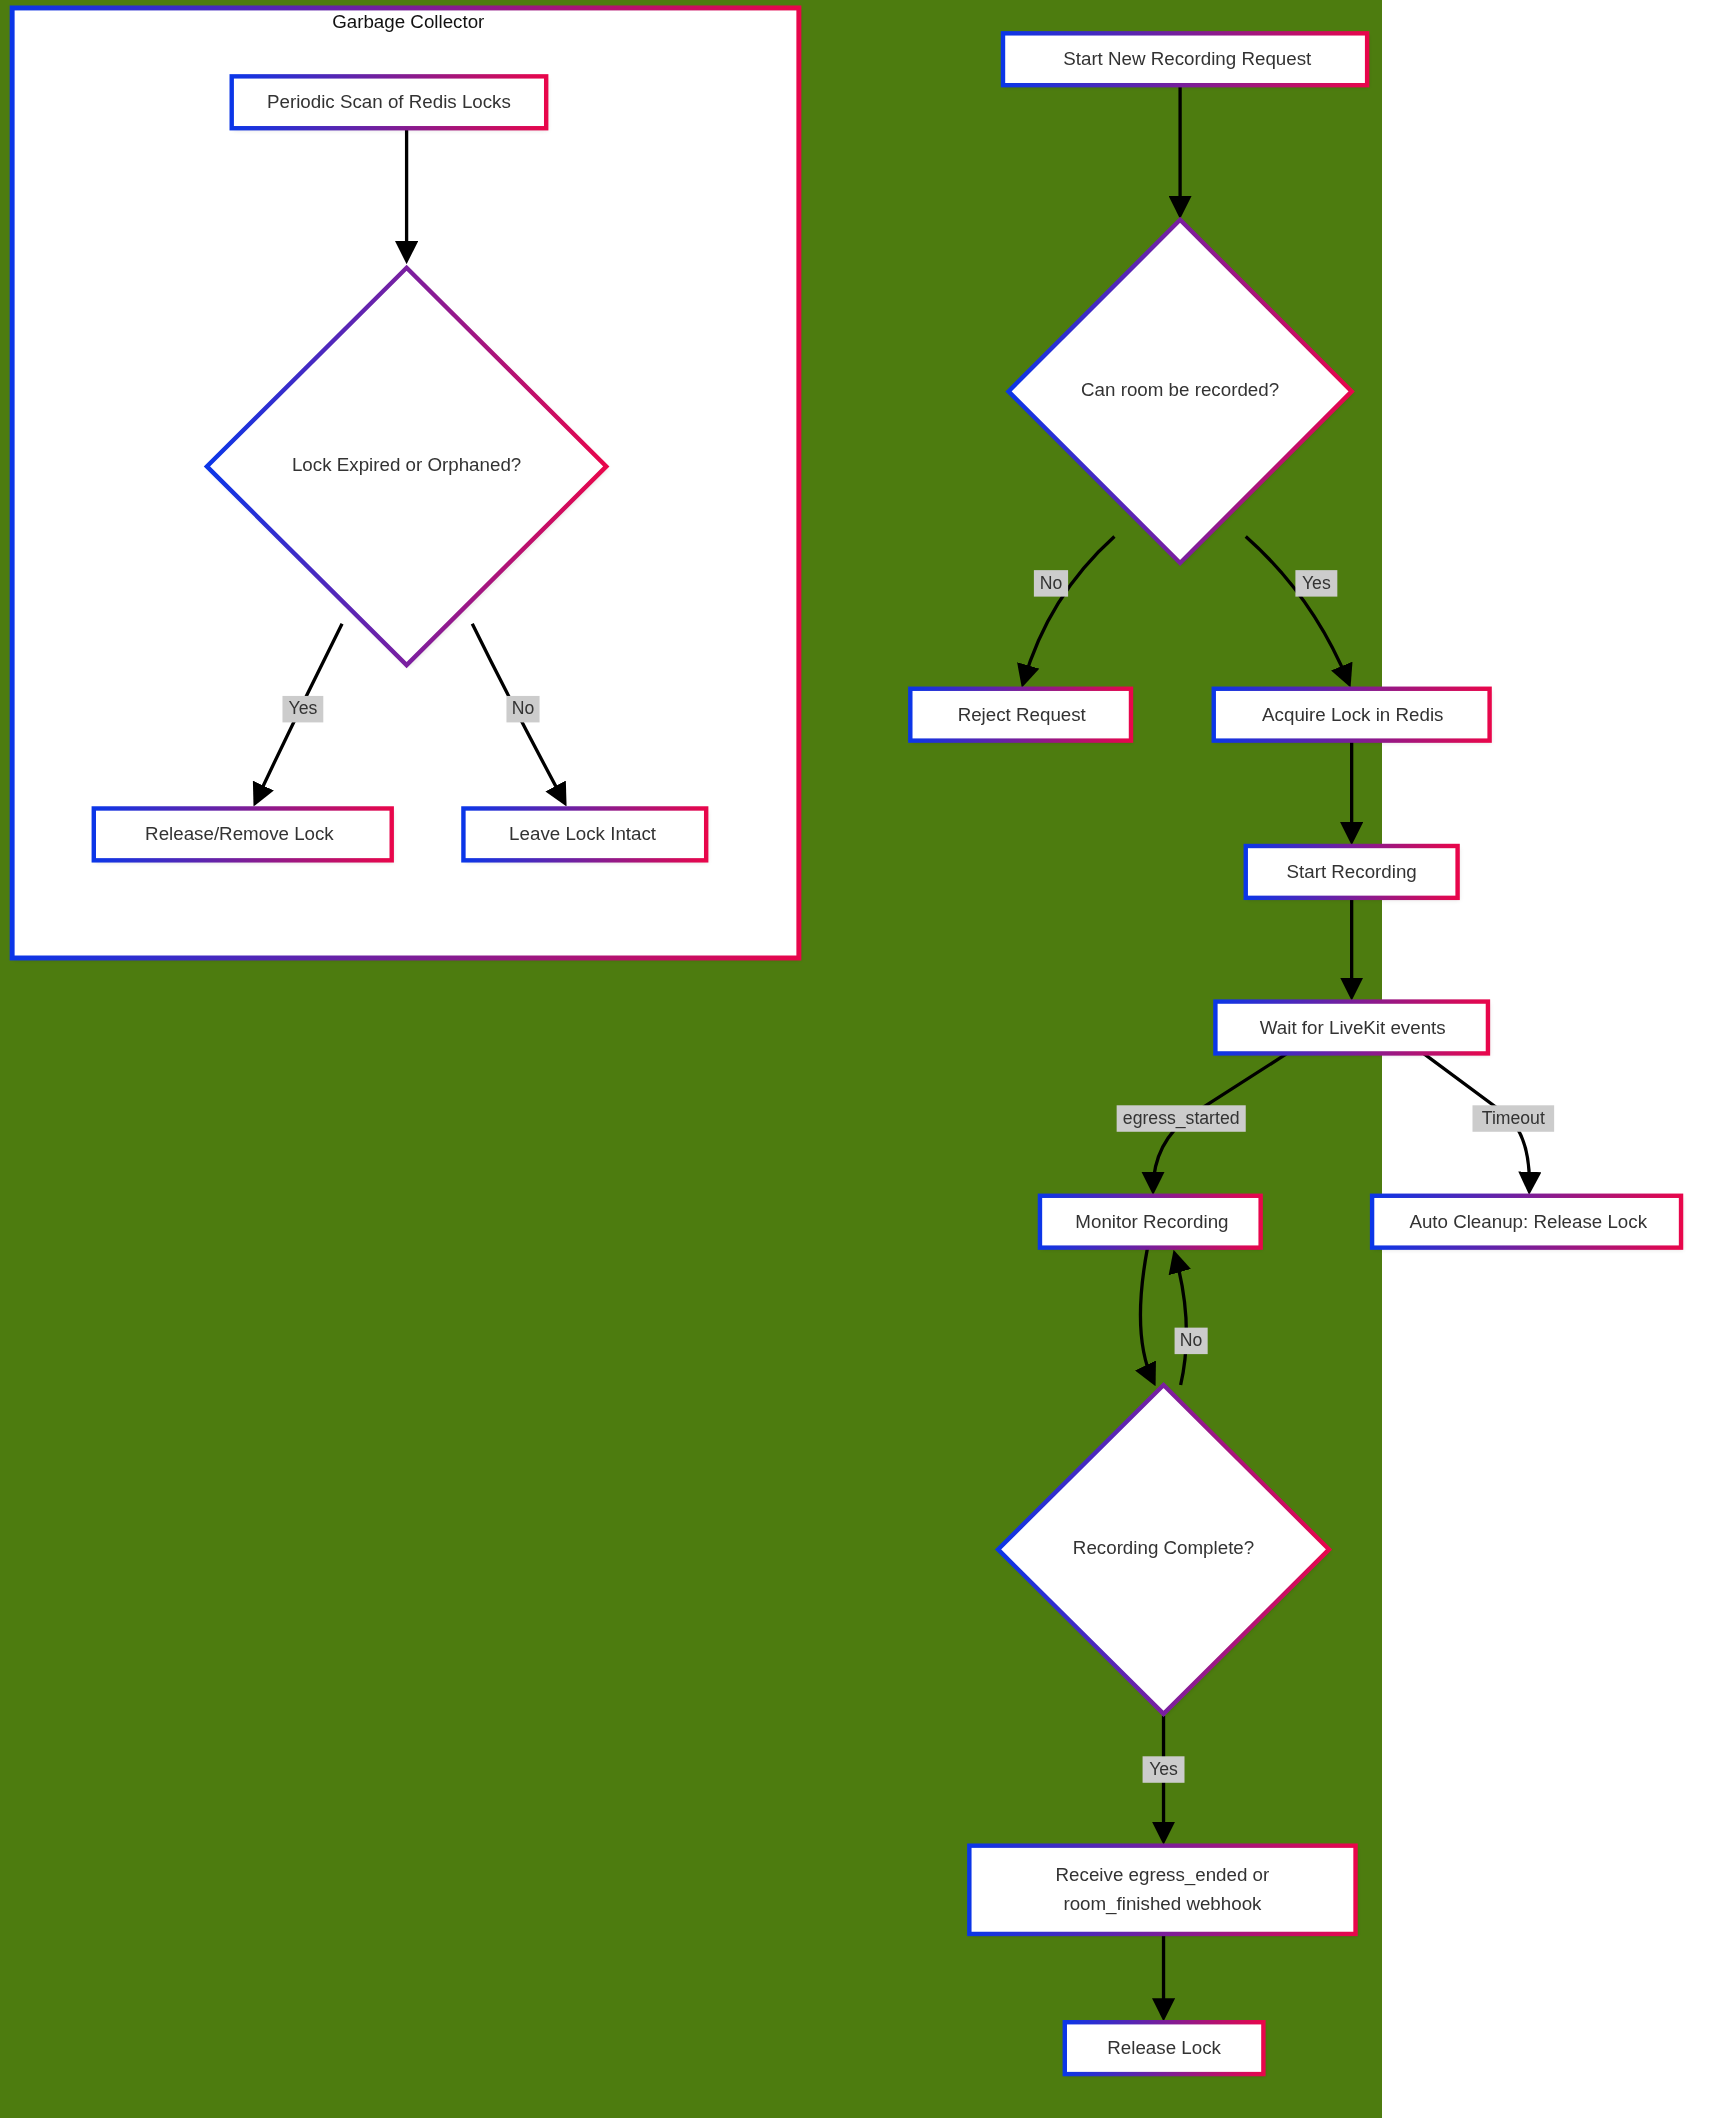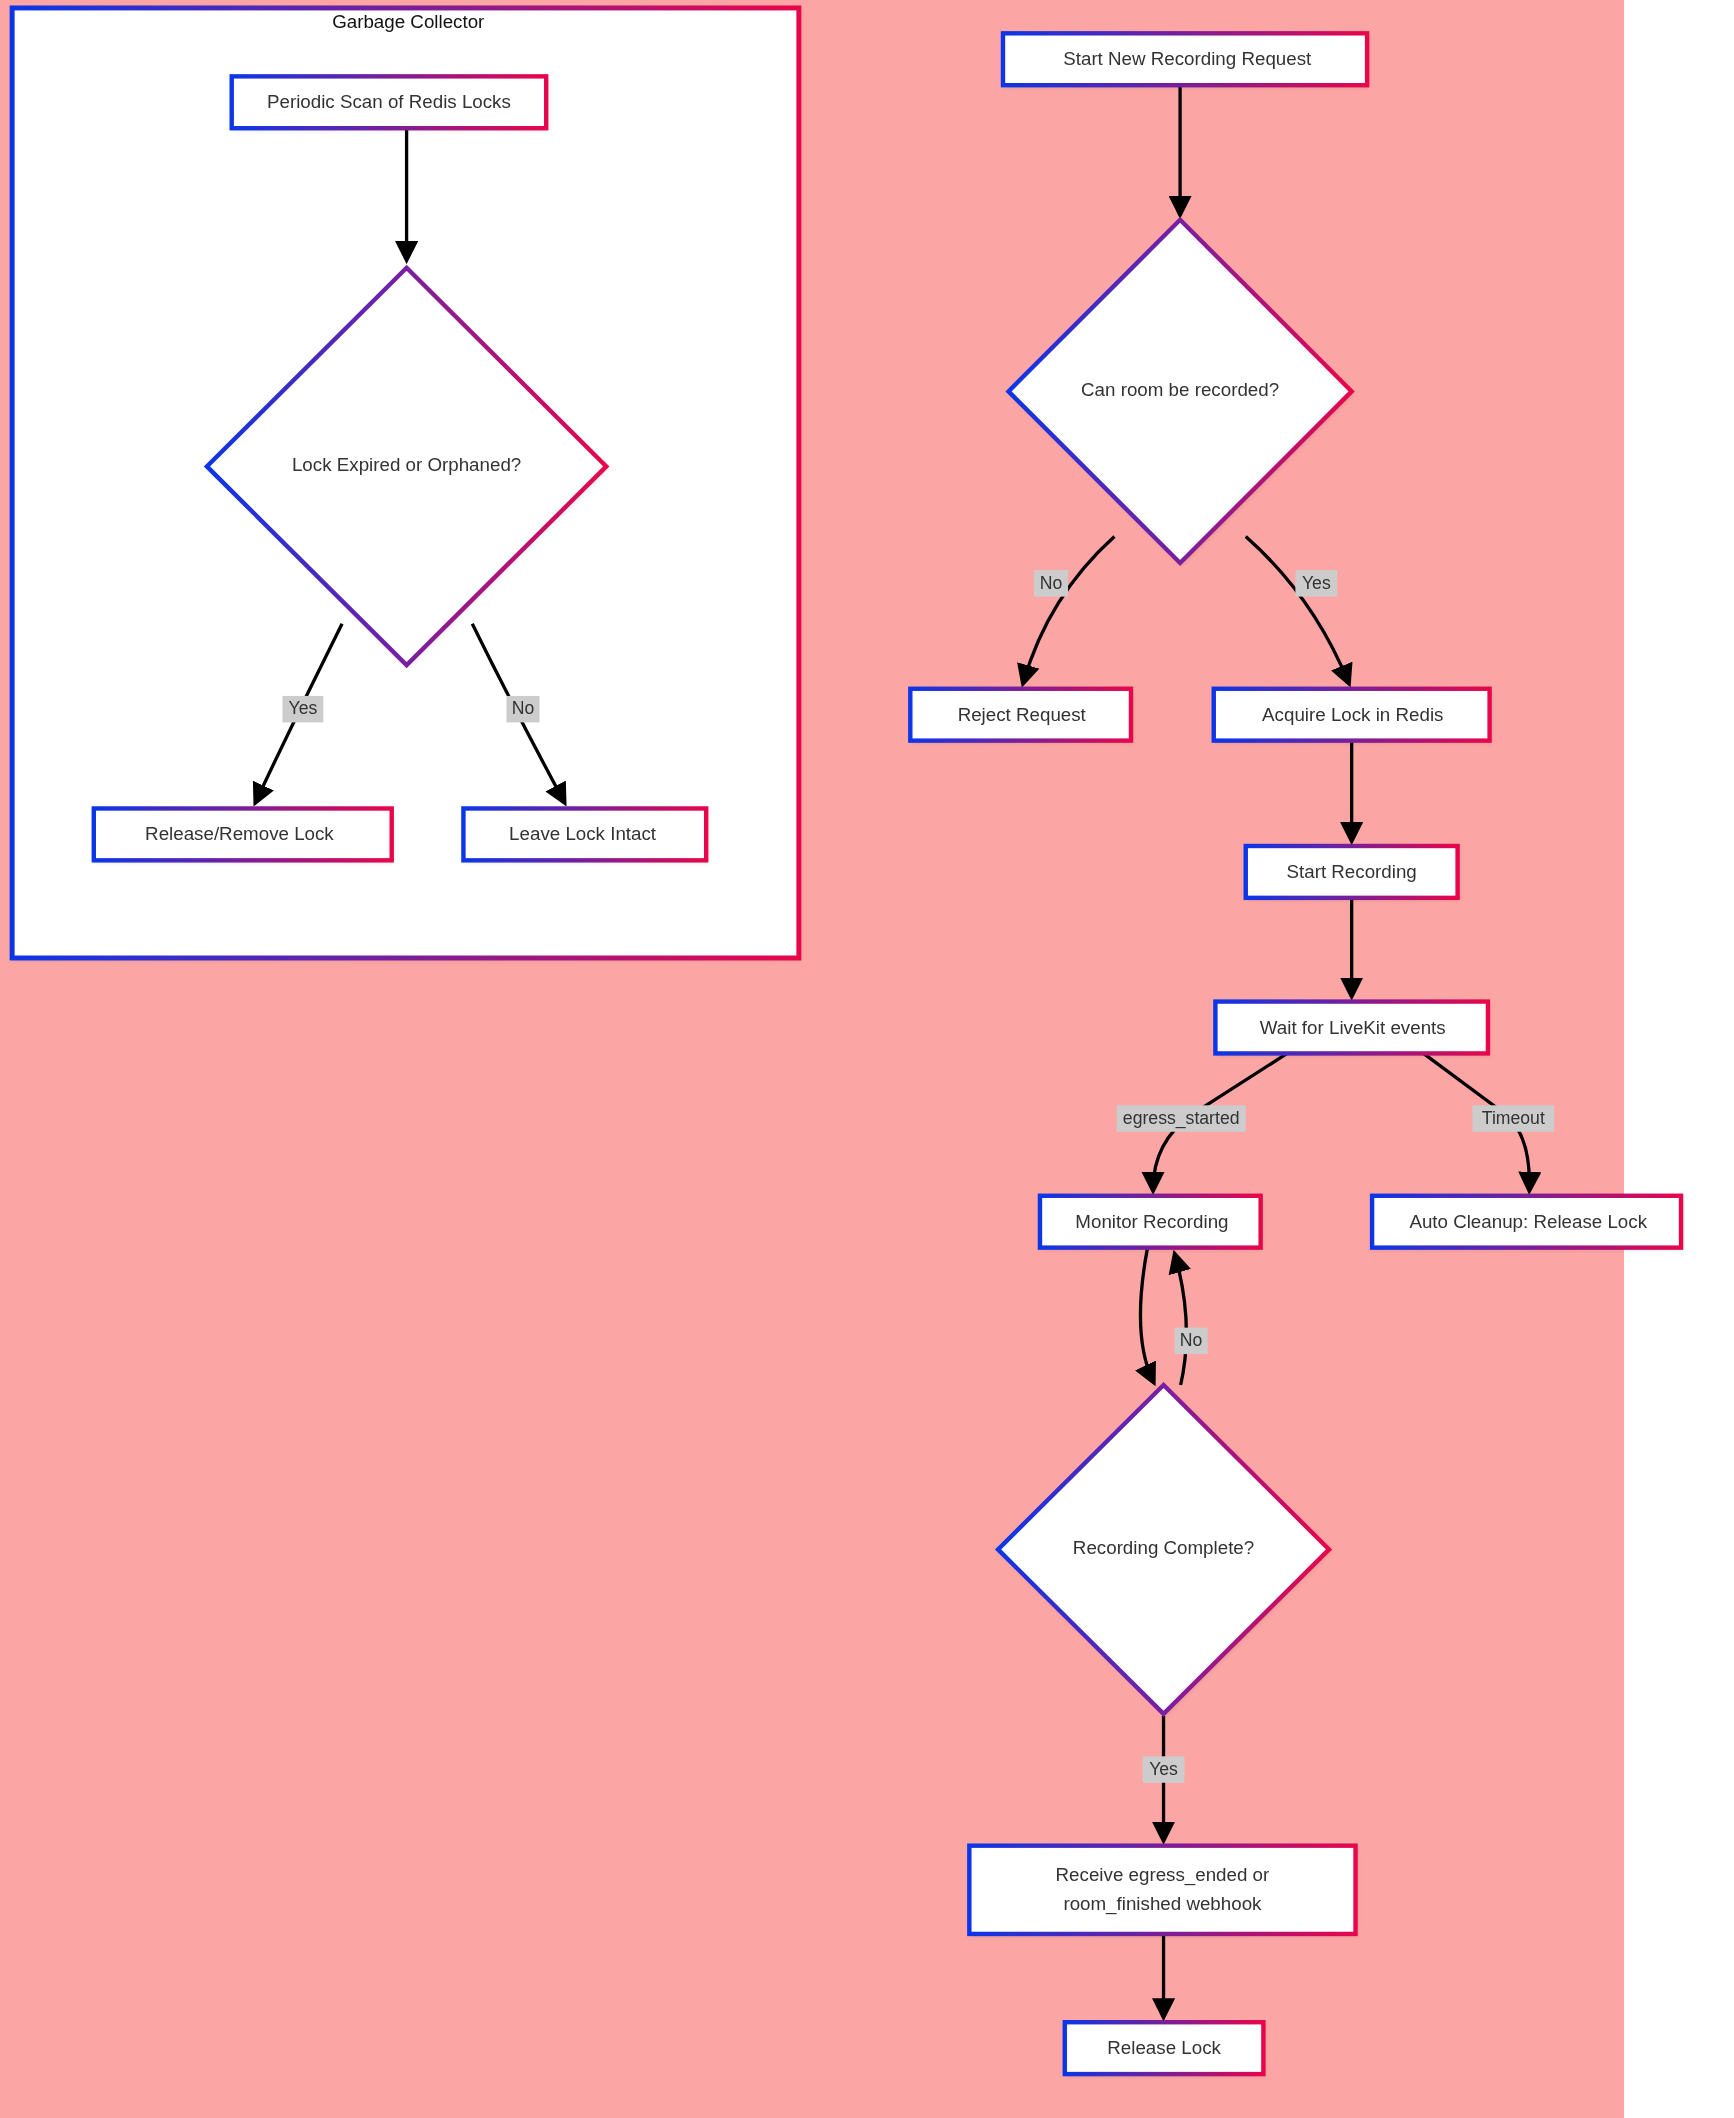--- a/index.html
+++ b/index.html
@@ -2,23 +2,23 @@
 <html style="font-size:8.8px"><head>
 <meta charset="utf-8">
 <style>
   html, body {
     margin: 0;
     padding: 0;
     background: #ffffff;
   }
   #canvas {
     position: relative;
-    width: 1624px;
+    width: 1382px;
     height: 2119px;
-    background: #fca5a5;
+    background: #4d7c0f;
     font-family: "Liberation Sans", sans-serif;
   }
   svg#flow {
     position: absolute;
     inset: 0;
     width: 1734px;
     height: 2119px;
     display: block;
   }
   .node-text {

